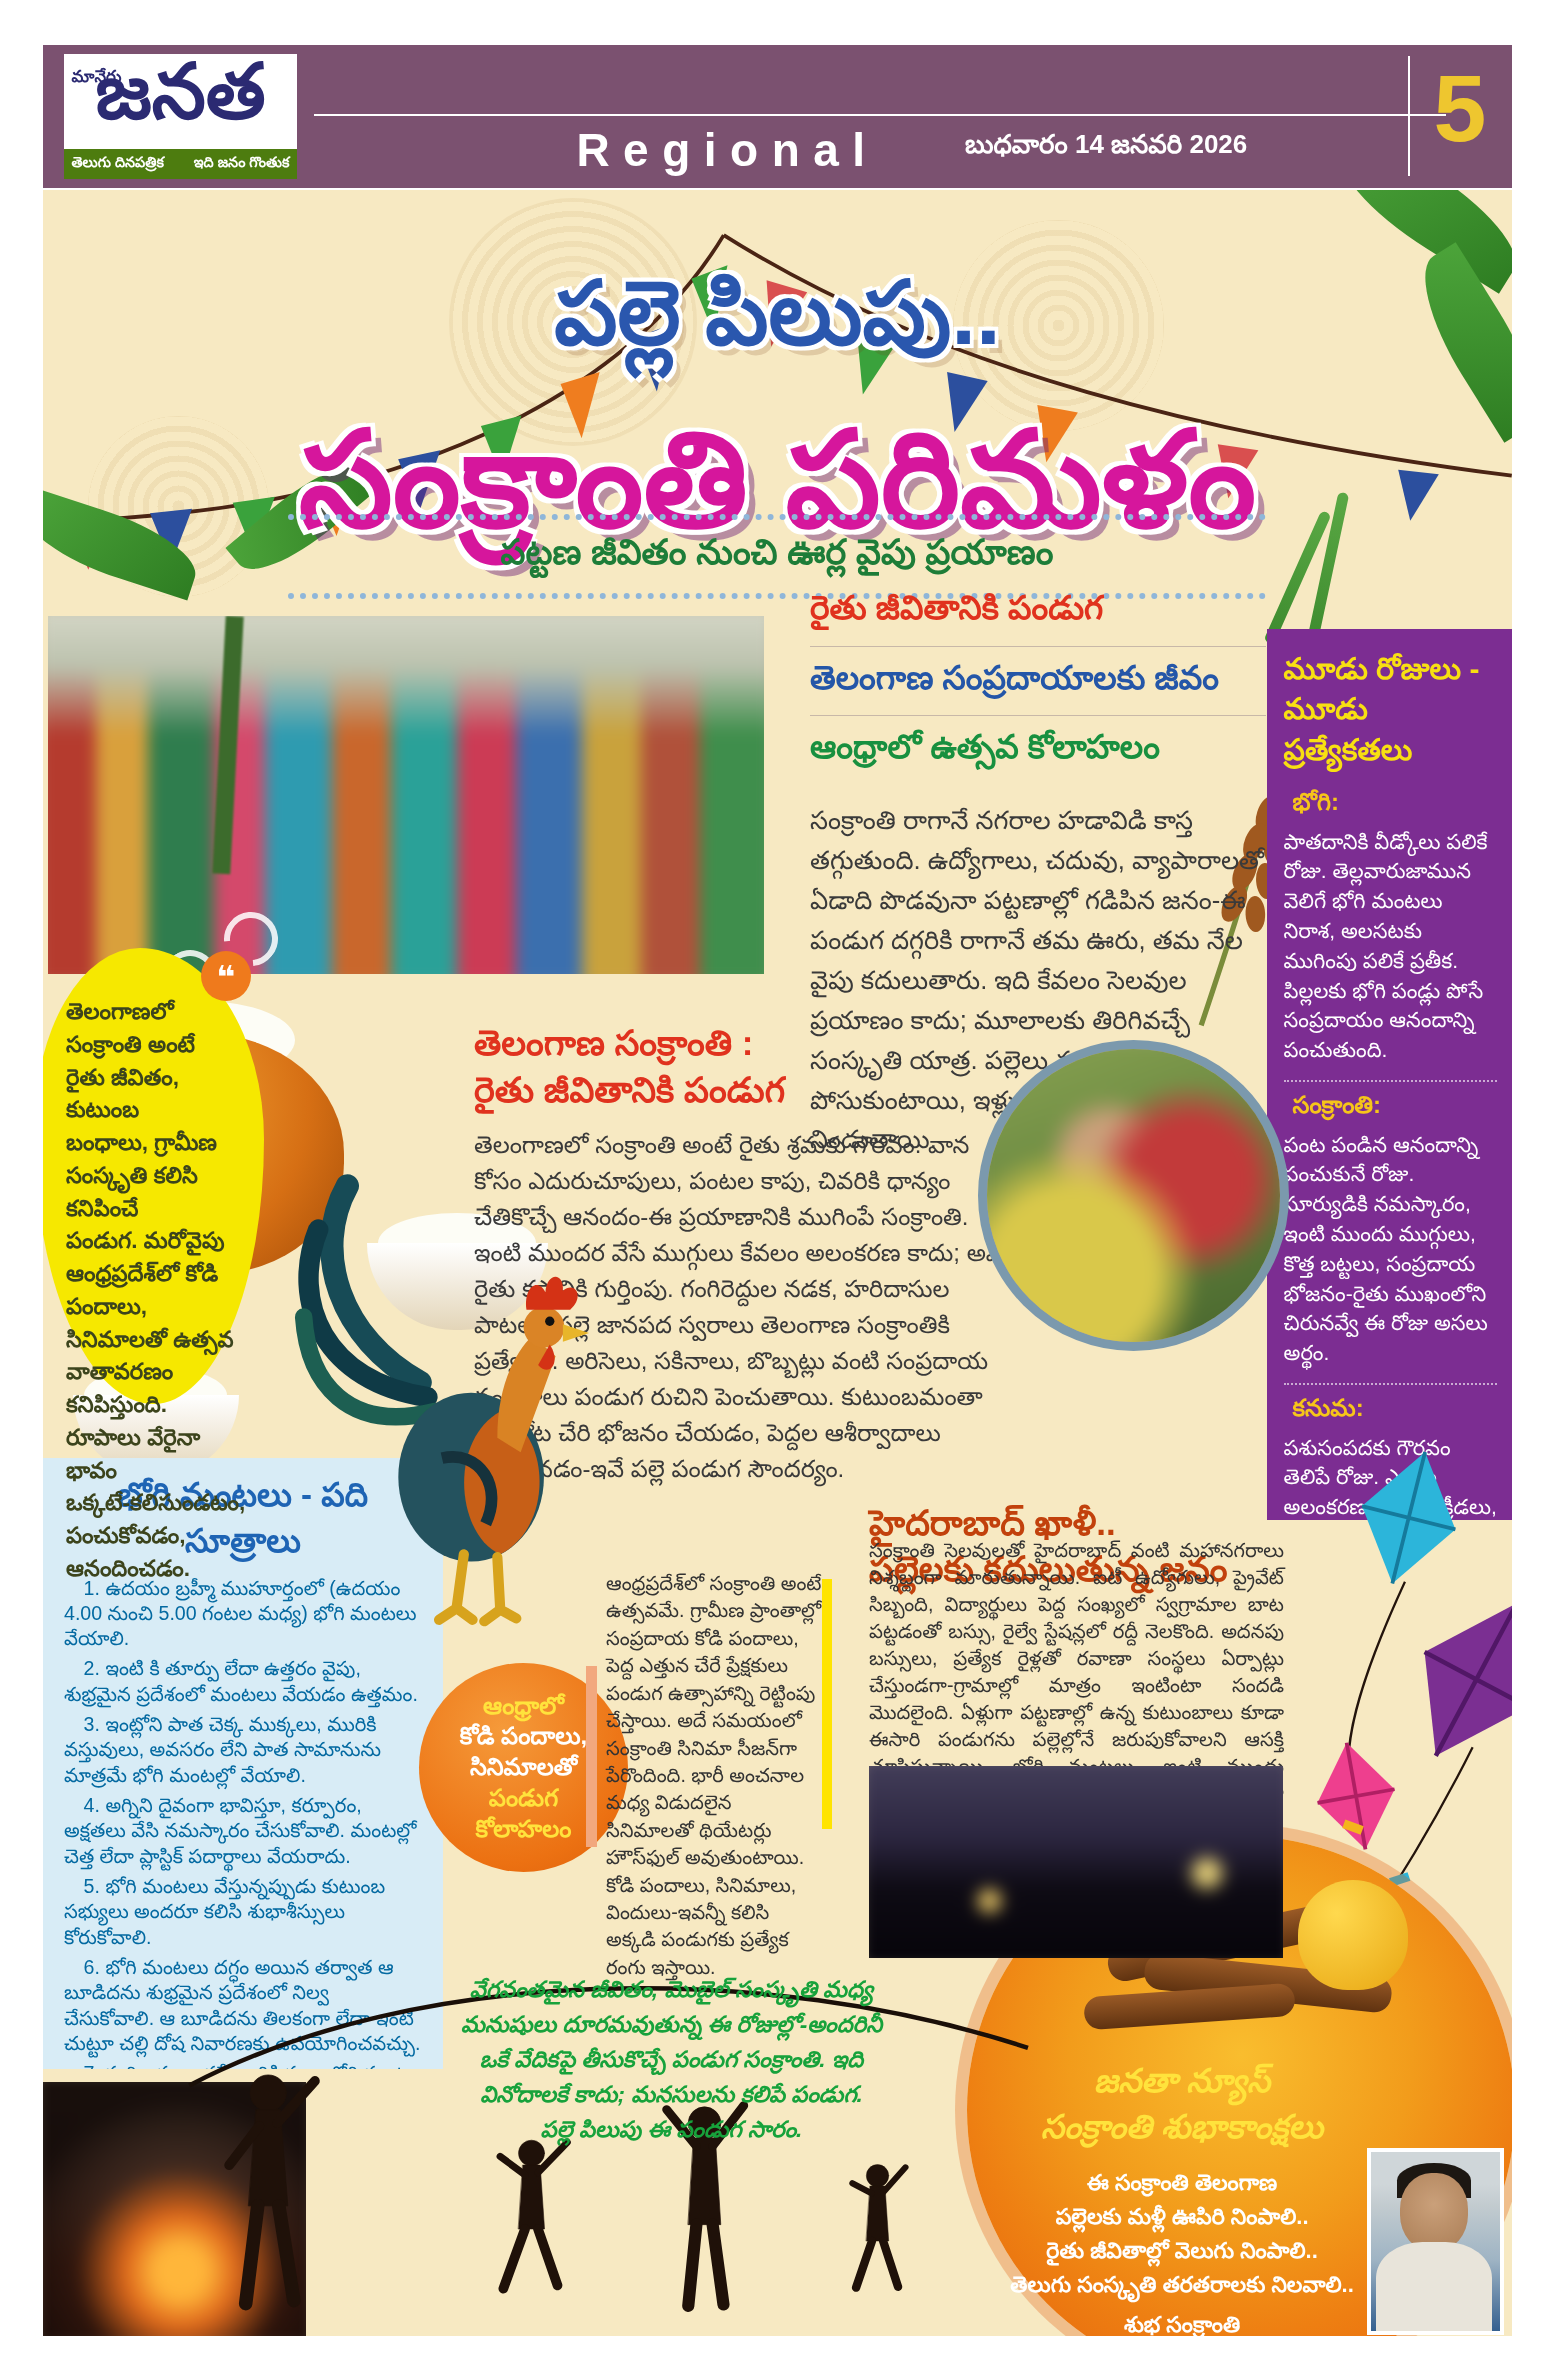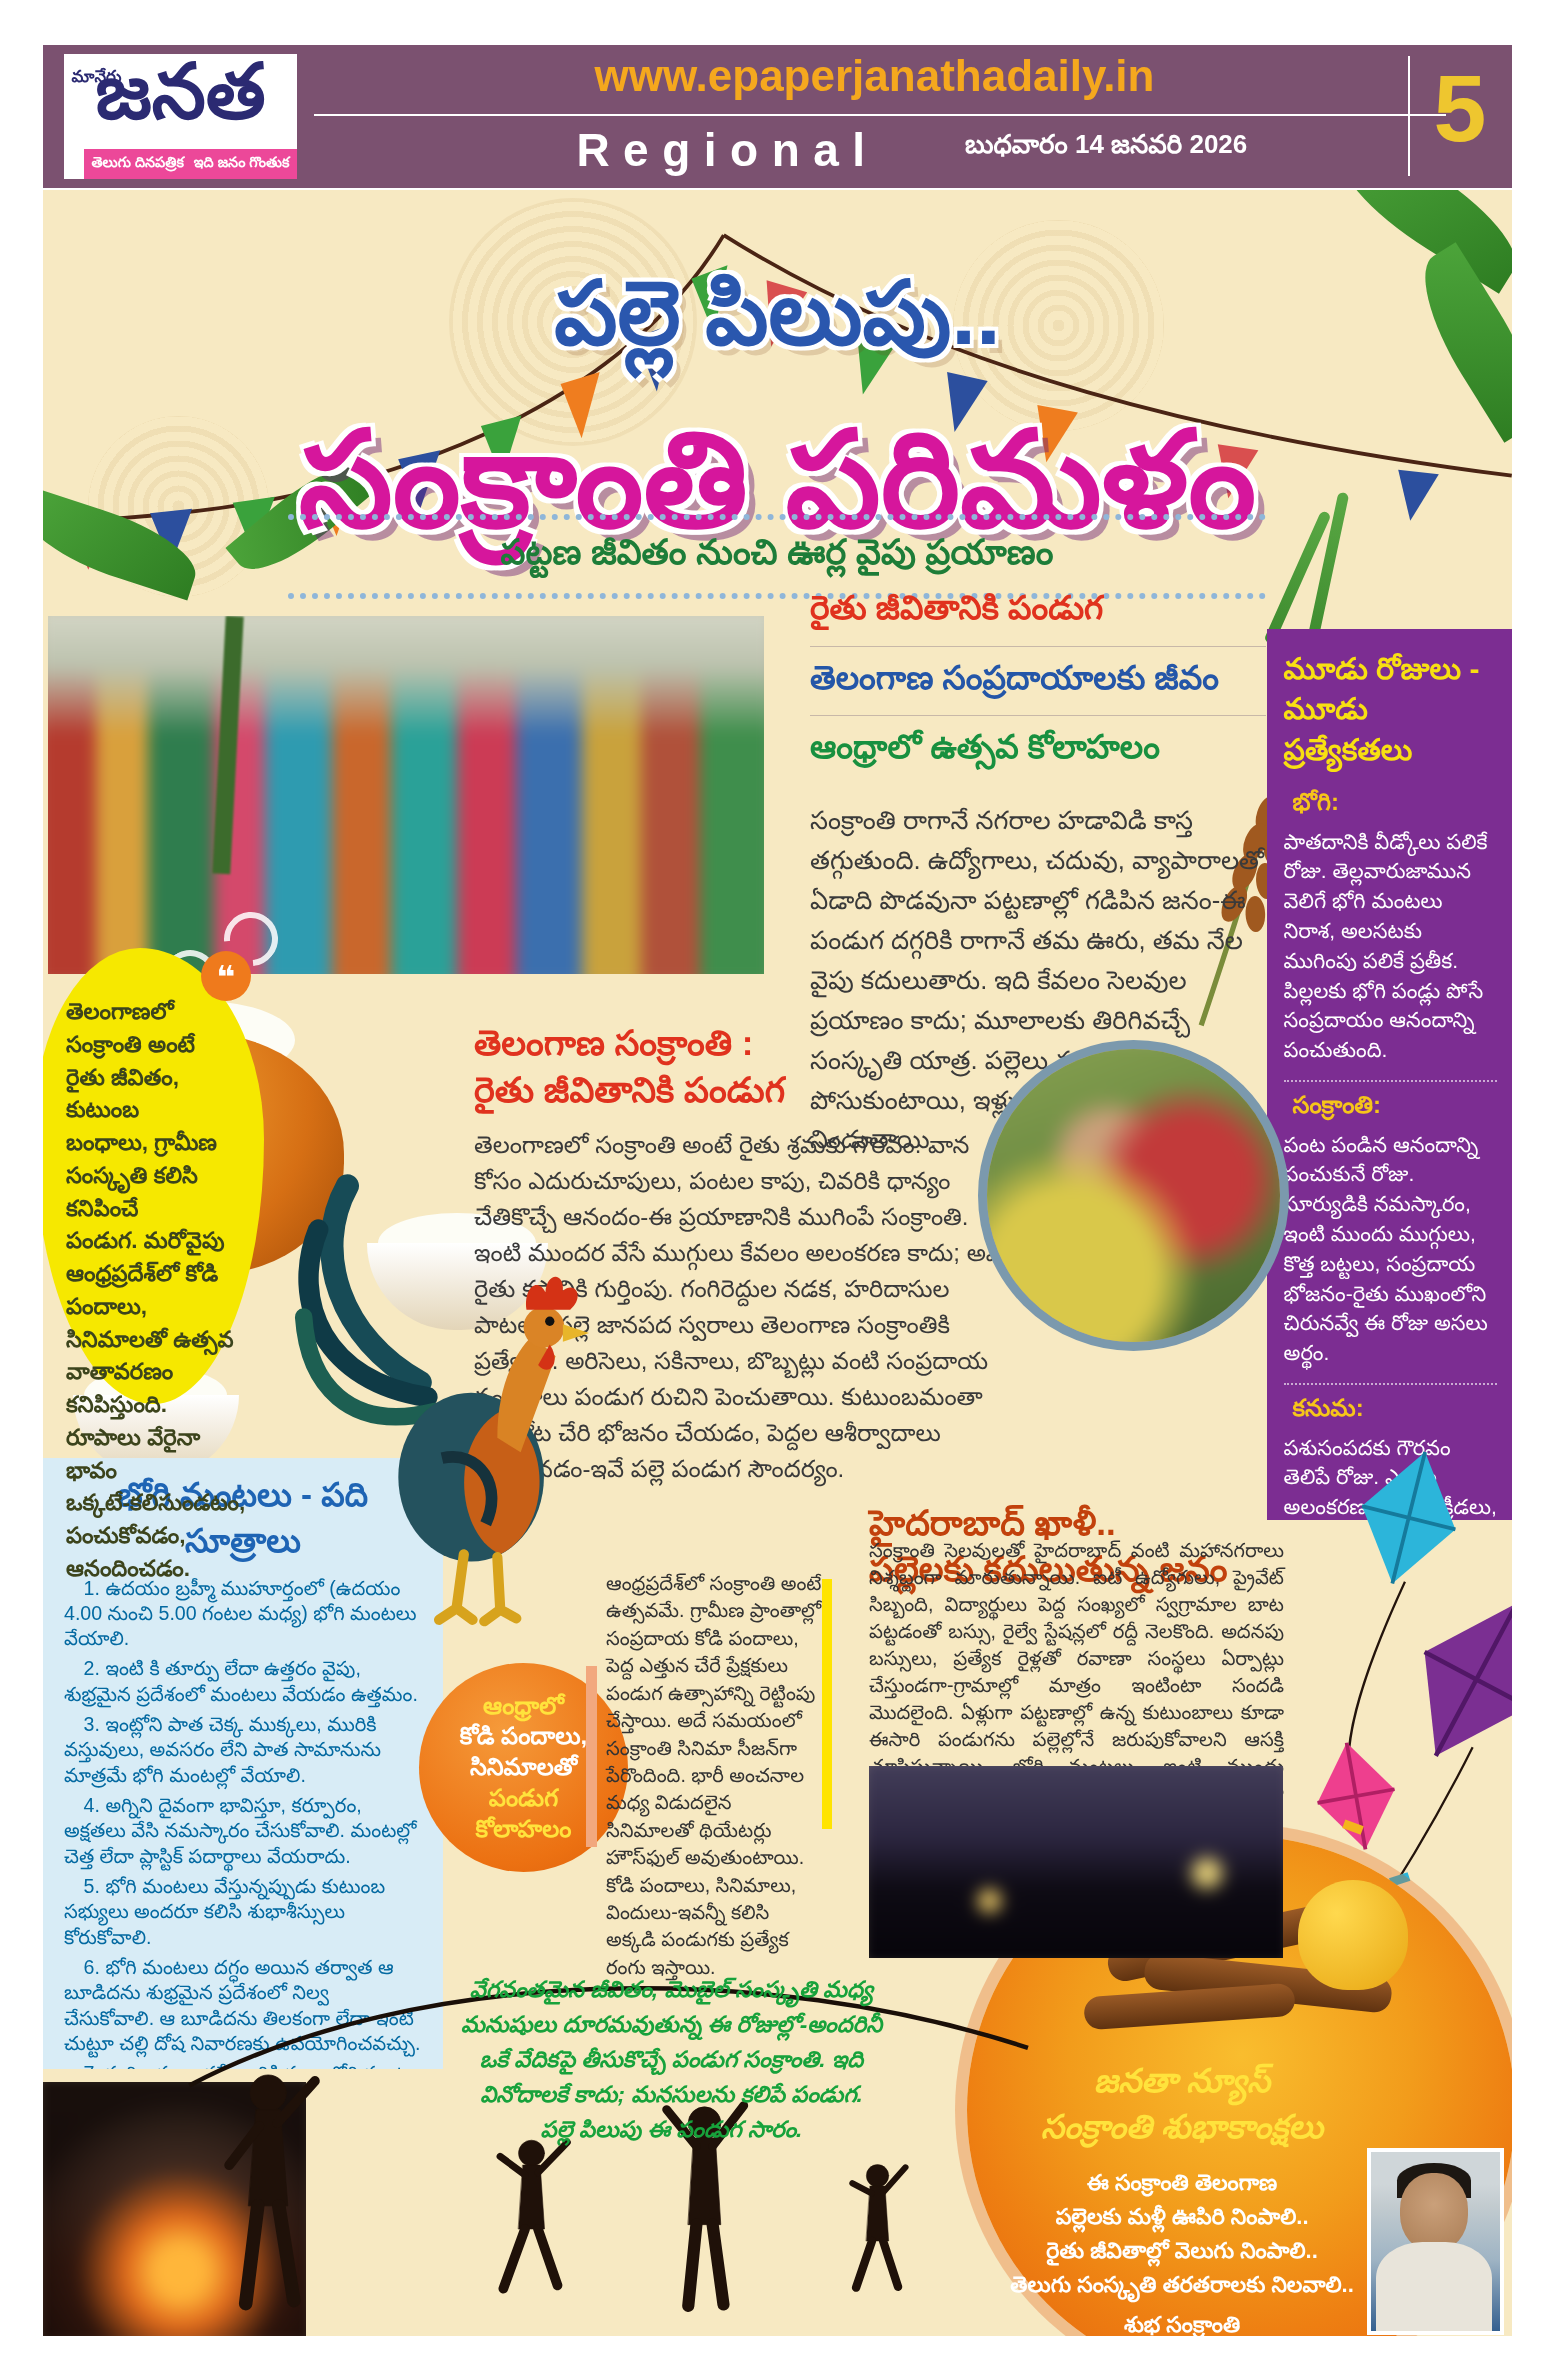--- a/index.html
+++ b/index.html
@@ -5,22 +5,22 @@
   html,body{margin:0;padding:0;background:#ffffff;}
   body{width:1555px;height:2377px;position:relative;overflow:hidden;
        font-family:"Liberation Sans","DejaVu Sans",sans-serif;}
   .abs{position:absolute;}
 
   
   .topbar{position:absolute;left:43px;top:45px;width:1469px;height:143px;background:#7b5170;}
   .logo{position:absolute;left:21px;top:9px;width:233px;height:125px;background:#ffffff;overflow:hidden;}
   .logo-small{position:absolute;left:7.5px;top:13px;font-size:16.6px;font-weight:bold;color:#2b2a72;}
   .logo-main{position:absolute;left:0;right:0;top:-7.5px;text-align:center;font-size:77px;font-weight:800;color:#2b2a72;}
-  .logo-strip{position:absolute;left:0;right:0;bottom:0;height:30px;background:#ec4899;color:#fff;
-              display:flex;justify-content:space-between;align-items:center;padding:0 7.5px;font-size:14.3px;font-weight:bold;margin-left:20px;}
+  .logo-strip{position:absolute;left:0;right:0;bottom:0;height:30px;background:#4d7c0f;color:#fff;
+              display:flex;justify-content:space-between;align-items:center;padding:0 7.5px;font-size:14.3px;font-weight:bold;}
   .url{position:absolute;left:256px;top:6px;width:1151px;text-align:center;font-size:44px;font-weight:bold;color:#f5a81e;}
   .hrule{position:absolute;left:271px;top:69px;width:1132px;height:2.3px;background:#ffffff;}
   .edition{position:absolute;left:406px;top:78px;width:557px;text-align:center;color:#ffffff;font-weight:800;
            font-size:46px;letter-spacing:13.5px;}
   .date{position:absolute;left:922px;top:84px;color:#ffffff;font-weight:bold;font-size:26px;}
   .vdivider{position:absolute;right:102px;top:11.3px;width:2.3px;height:120px;background:#ffffff;}
   .pageno{position:absolute;right:4.5px;top:10.5px;width:95px;text-align:center;font-size:95px;font-weight:800;color:#eec62f;line-height:1.1;}
 
   
   .poster{position:absolute;left:43px;top:190px;width:1469px;height:2146px;background:#f7e9c2;overflow:hidden;}
@@ -155,21 +155,20 @@
 
   <header class="topbar">
     <div class="logo">
       <span class="logo-small">మానేరు</span>
       <div class="logo-main">జనత</div>
       <div class="logo-strip">
         <span>తెలుగు దినపత్రిక</span>
         <span>ఇది జనం గొంతుక</span>
       </div>
     </div>
-    <div class="url">www.epaperjanathadaily.in</div>
     <div class="hrule"></div>
     <div class="edition">Regional</div>
     <div class="date">బుధవారం 14 జనవరి 2026</div>
     <div class="vdivider"></div>
     <div class="pageno">5</div>
   </header>
 
   <section class="poster">
 
     <div class="mandala" style="left:406px;top:7.5px;width:248px;height:248px;"></div>

